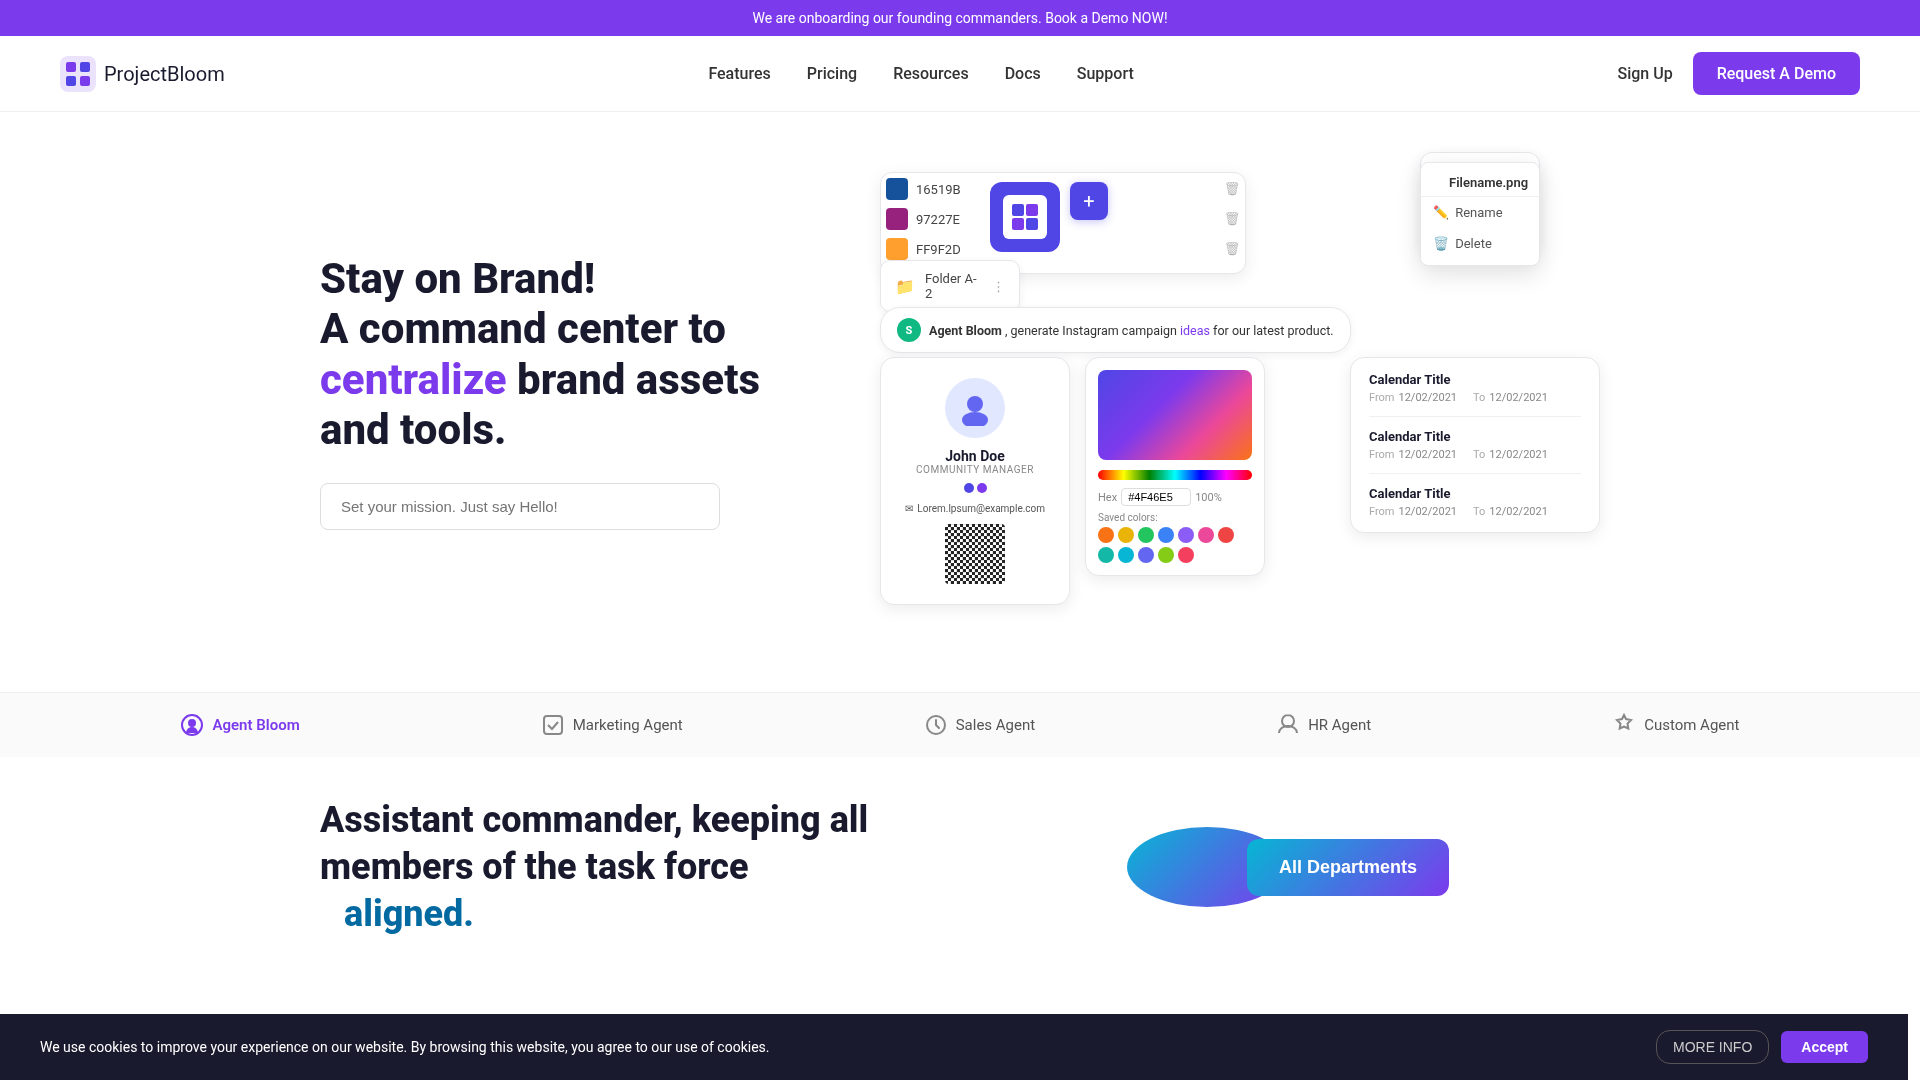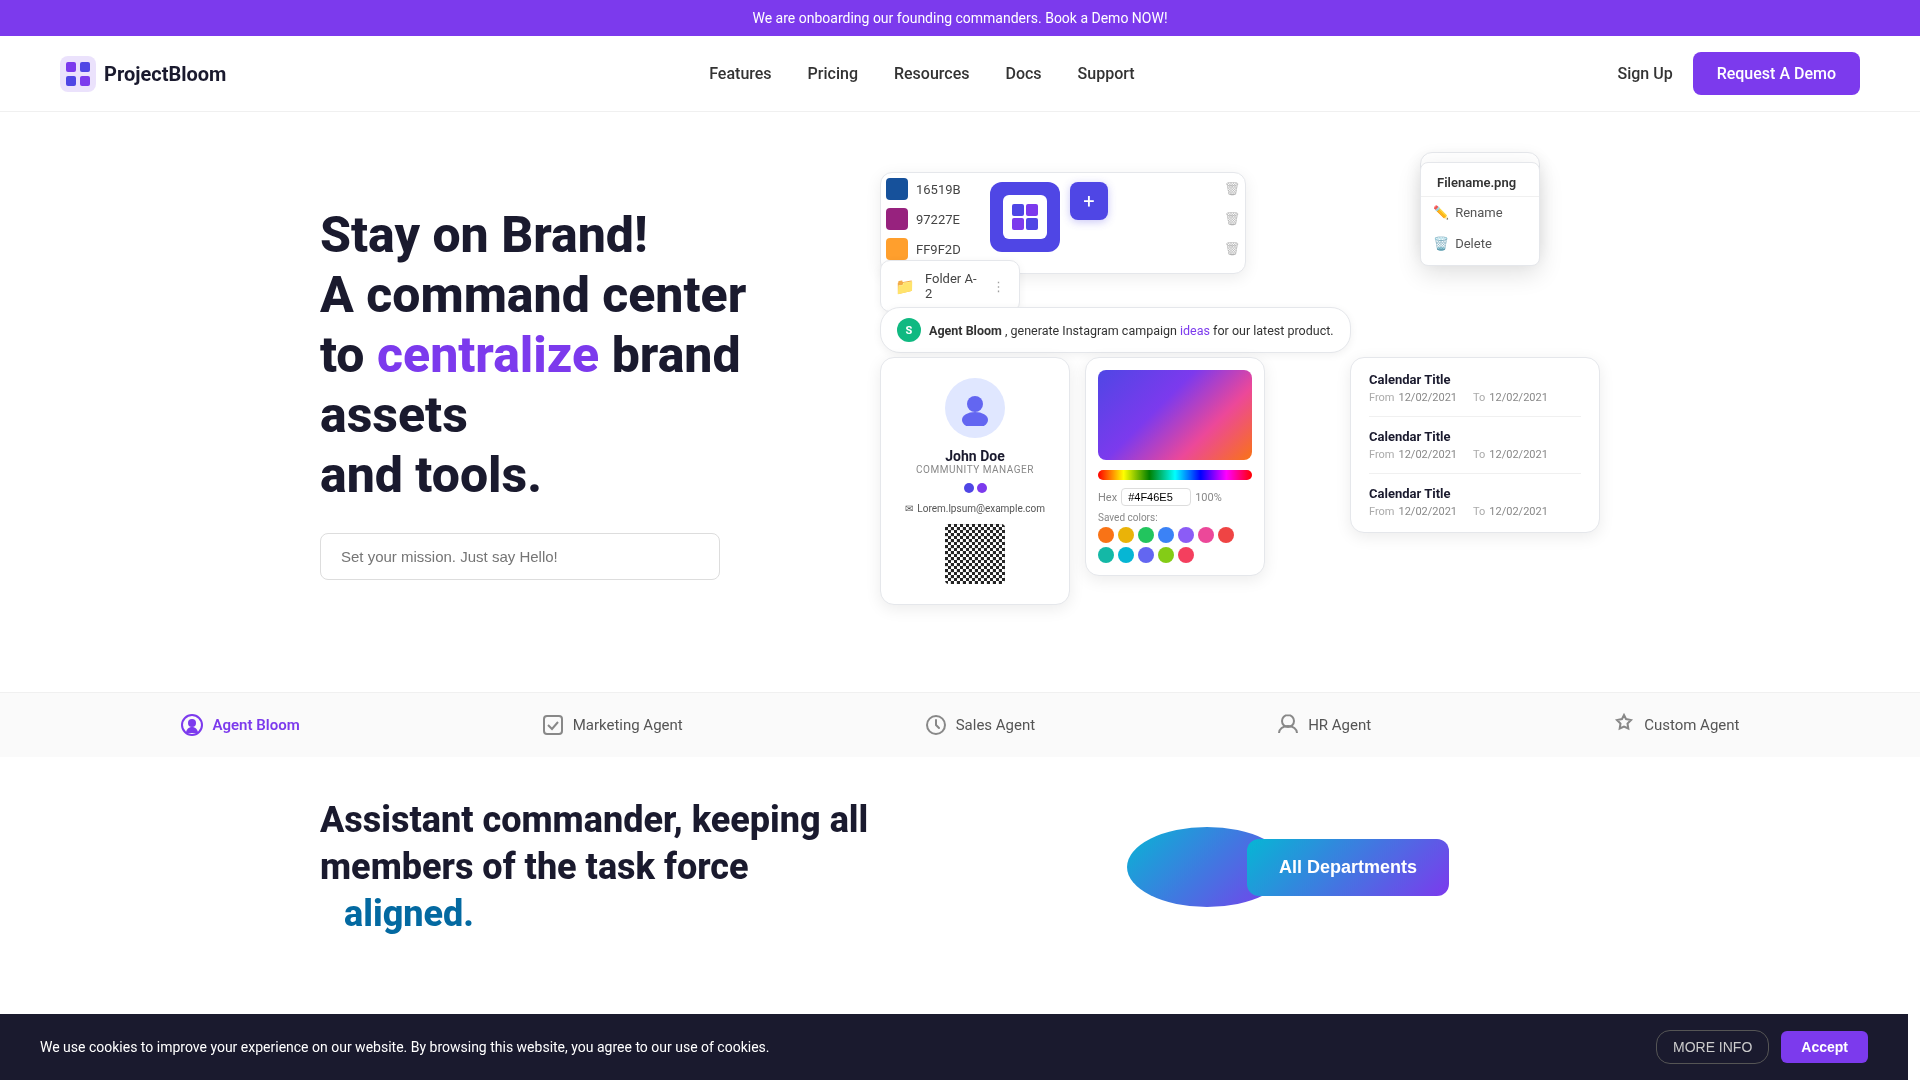--- a/index.html
+++ b/index.html
@@ -17,39 +17,39 @@
 
     
     .navbar {
       display: flex;
       align-items: center;
       justify-content: space-between;
       padding: 16px 60px;
       border-bottom: 1px solid #f0f0f0;
       background: #fff;
     }
-    .nav-logo { display: flex; align-items: center; gap: 8px; font-size: 20px; font-weight: 700; color: #1a1a2e; text-decoration: none; }
+    .nav-logo { display: flex; align-items: center; gap: 8px; font-size: 20px; font-weight: 400; color: #1a1a2e; text-decoration: none; }
     .logo-icon { width: 36px; height: 36px; }
     .nav-links { display: flex; align-items: center; gap: 36px; }
     .nav-links a { text-decoration: none; color: #333; font-size: 16px; font-weight: 500; }
     .nav-actions { display: flex; align-items: center; gap: 20px; }
     .nav-actions a { text-decoration: none; color: #333; font-size: 16px; font-weight: 500; }
     .btn-demo { background: #7c3aed; color: #fff !important; padding: 12px 24px; border-radius: 8px; font-weight: 600; text-decoration: none; }
 
     
     .hero {
       display: flex;
       align-items: center;
       padding: 40px 60px 60px 60px;
       max-width: 1400px;
       margin: 0 auto;
       gap: 40px;
     }
     .hero-left { flex: 0 0 480px; }
-    .hero-left h1 { font-size: 50px; font-weight: 800; line-height: 1.2; color: #1a1a2e; }
+    .hero-left h1 { font-size: 42px; font-weight: 800; line-height: 1.2; color: #1a1a2e; }
     .hero-left h1 .purple { color: #7c3aed; }
     .hero-input-wrap { margin-top: 28px; }
     .hero-input {
       width: 100%;
       max-width: 400px;
       padding: 14px 20px;
       border: 1.5px solid #ddd;
       border-radius: 8px;
       font-size: 15px;
       color: #555;
@@ -121,21 +121,21 @@
       right: 60px;
       background: #fff;
       border: 1px solid #e5e7eb;
       border-radius: 8px;
       padding: 6px 0;
       width: 120px;
       box-shadow: 0 8px 24px rgba(0,0,0,0.12);
       z-index: 10;
       font-size: 13px;
     }
-    .context-menu-header { padding: 6px 16px; font-weight: 600; color: #333; border-bottom: 1px solid #f0f0f0; }
+    .context-menu-header { padding: 6px 28px; font-weight: 600; color: #333; border-bottom: 1px solid #f0f0f0; }
     .context-menu-item { padding: 8px 12px; color: #555; cursor: pointer; display: flex; align-items: center; gap: 6px; }
 
     
     .card-logo {
       position: absolute;
       top: 30px;
       left: 150px;
       background: #4f46e5;
       border-radius: 12px;
       width: 70px; height: 70px;

